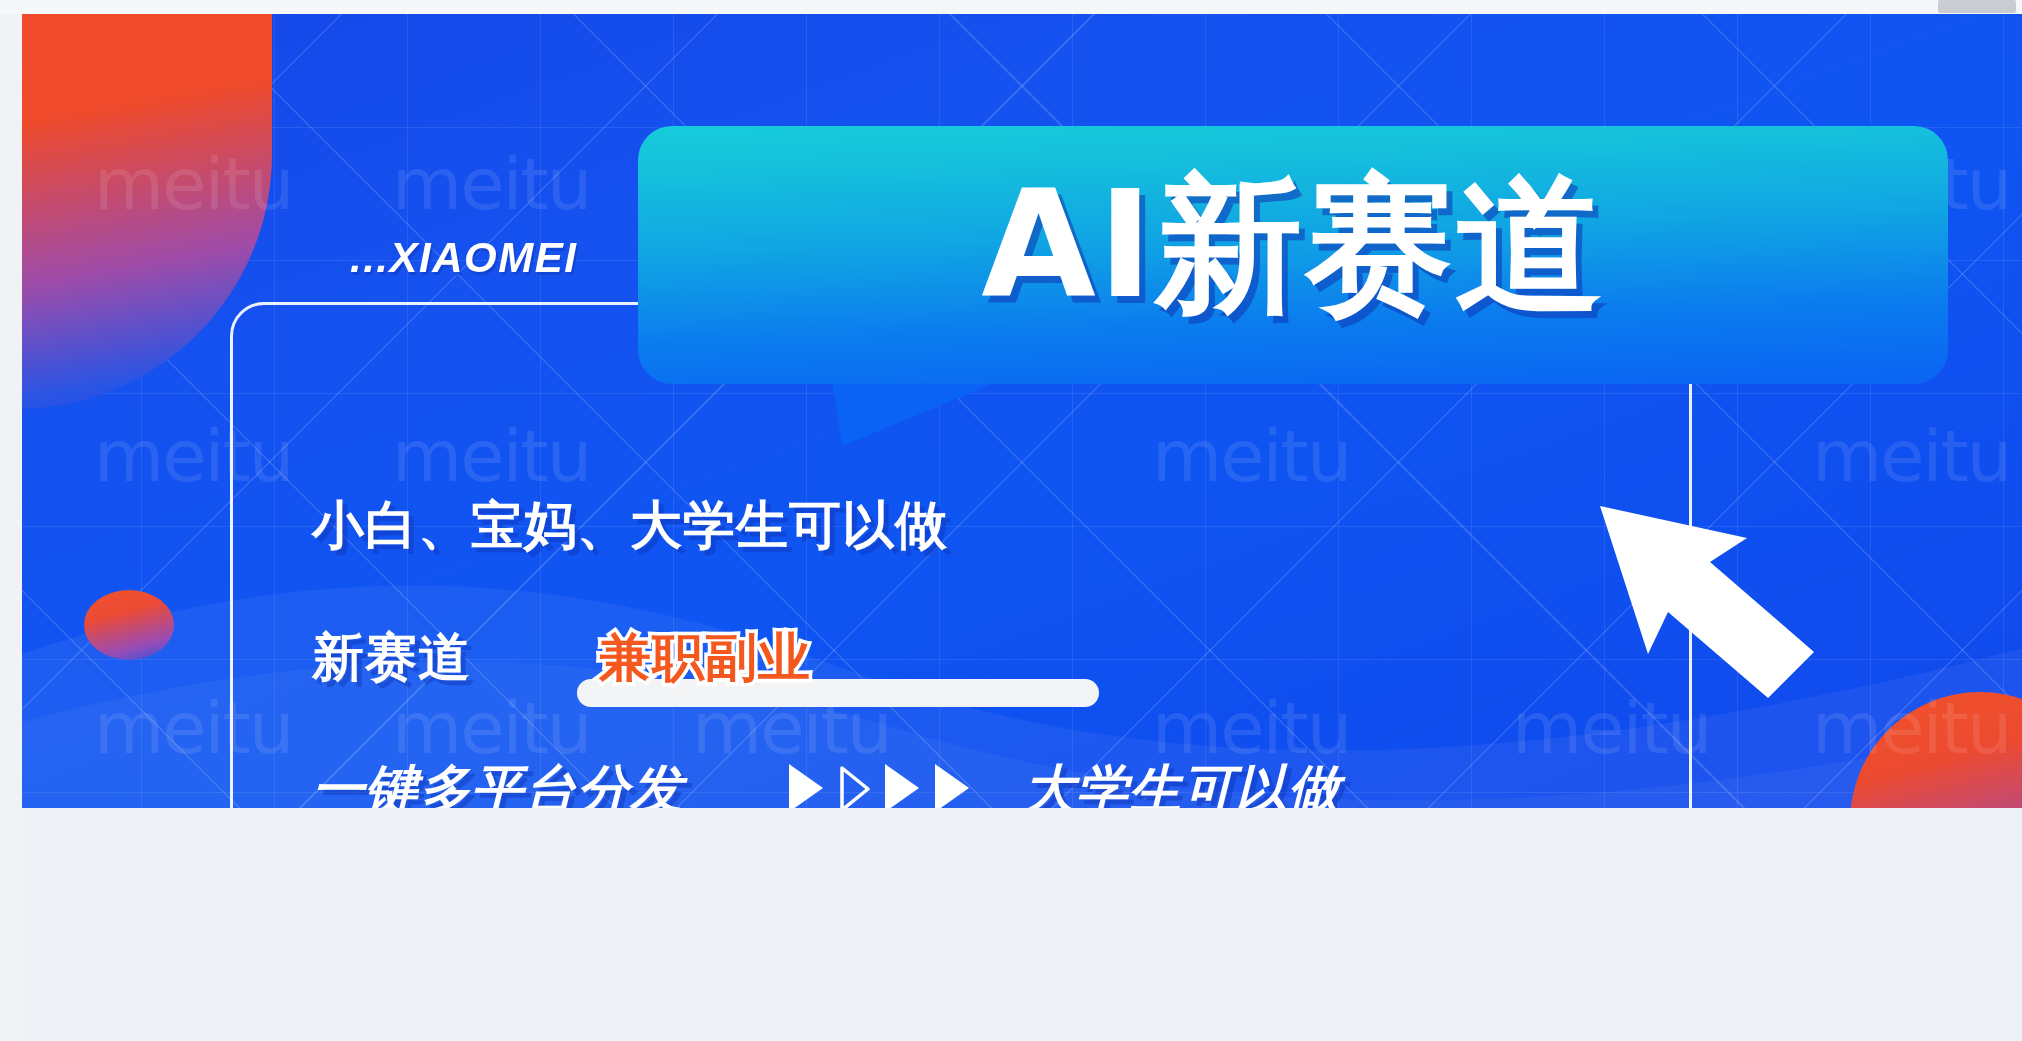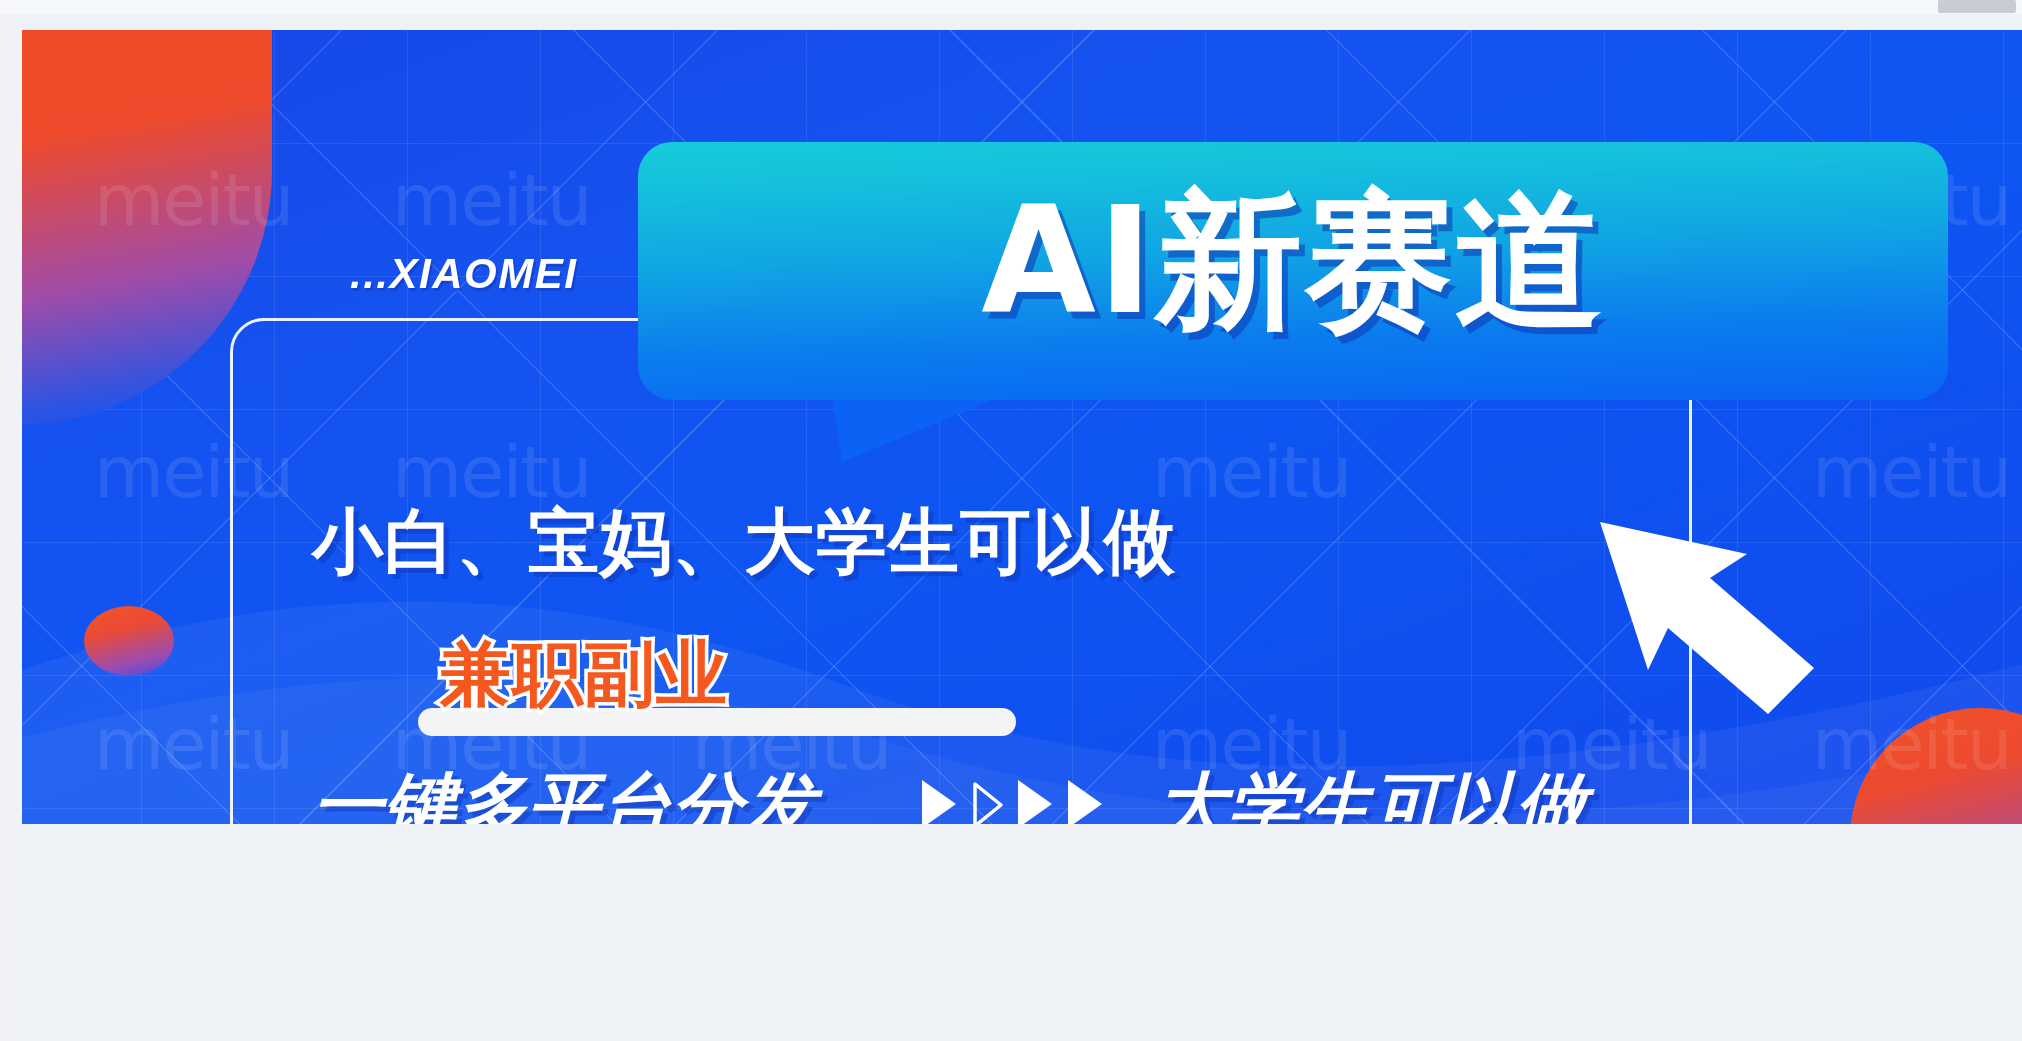--- a/index.html
+++ b/index.html
@@ -13,21 +13,20 @@
   }
 
   
   .board{
     position:absolute;
     left:22px;top:14px;
     width:2000px;height:794px;
     background:
       linear-gradient(160deg,#1546E8 0%,#1552F0 28%,#0E55F2 55%,#1148EC 100%);
     overflow:hidden;
-    margin-top:16px;
   }
 
   
   .grid{
     position:absolute;inset:0;
     background-image:
       linear-gradient(to right,rgba(255,255,255,.085) 1.5px,transparent 1.5px),
       linear-gradient(to bottom,rgba(255,255,255,.085) 1.5px,transparent 1.5px);
     background-size:133px 133px;
     background-position:-14px -20px;
@@ -121,21 +120,21 @@
 
   
   .lines{
     position:absolute;left:290px;top:446px;width:1360px;
   }
   .line{
     display:flex;align-items:center;
     height:132px;
     white-space:nowrap;
     color:#fff;
-    font-size:71px;
+    font-size:52px;
     font-weight:800;
     letter-spacing:1px;
     font-family:"DejaVu Sans","Liberation Sans",sans-serif;
     text-shadow:5px 5px 0 rgba(16,52,180,.45);
   }
   .line.l3{ font-style:italic; }
 
   .spacer-a{display:inline-block;width:128px;}
   .spacer-b{display:inline-block;width:96px;}
   .spacer-c{display:inline-block;width:44px;}
@@ -243,20 +242,21 @@
 
     <div class="brand">...XIAOMEI</div>
 
     <div class="lines">
 
       <div class="line l1">
         <span>小白、宝妈、大学生可以做</span>
       </div>
 
       <div class="line l2">
+        <span>新赛道</span>
         <span class="spacer-a"></span>
         <span class="hl-wrap">
           <span class="hl-bar"></span>
           <span class="hl-text">兼职副业</span>
         </span>
       </div>
 
       <div class="line l3">
         <span>一键多平台分发</span>
         <span class="spacer-b"></span>

